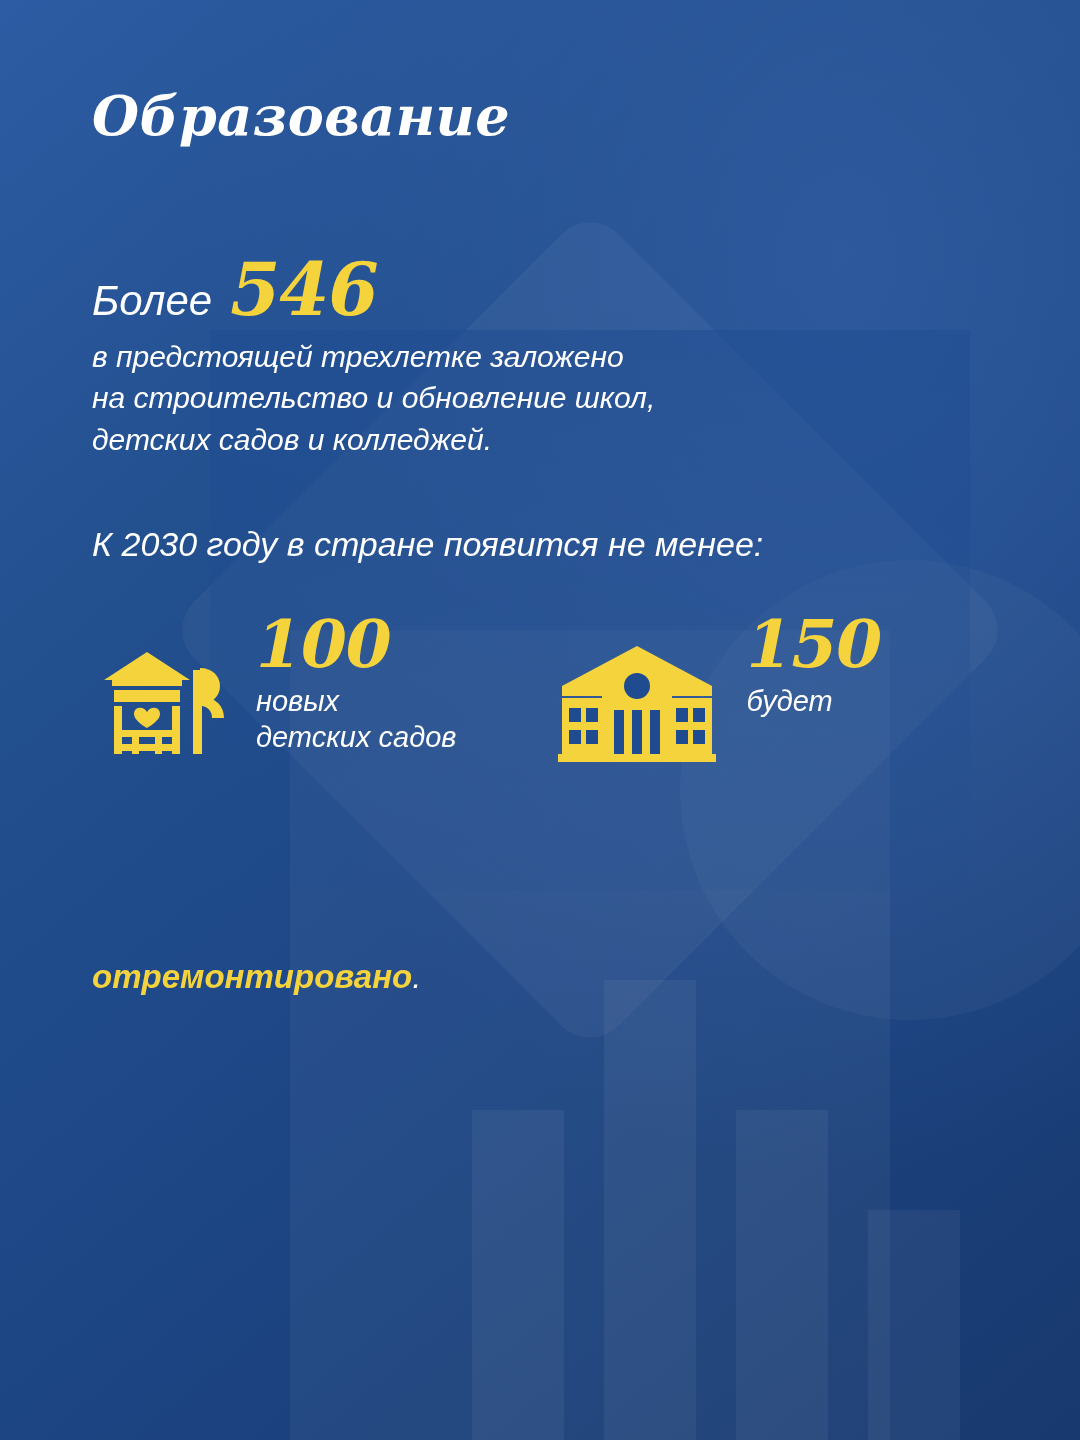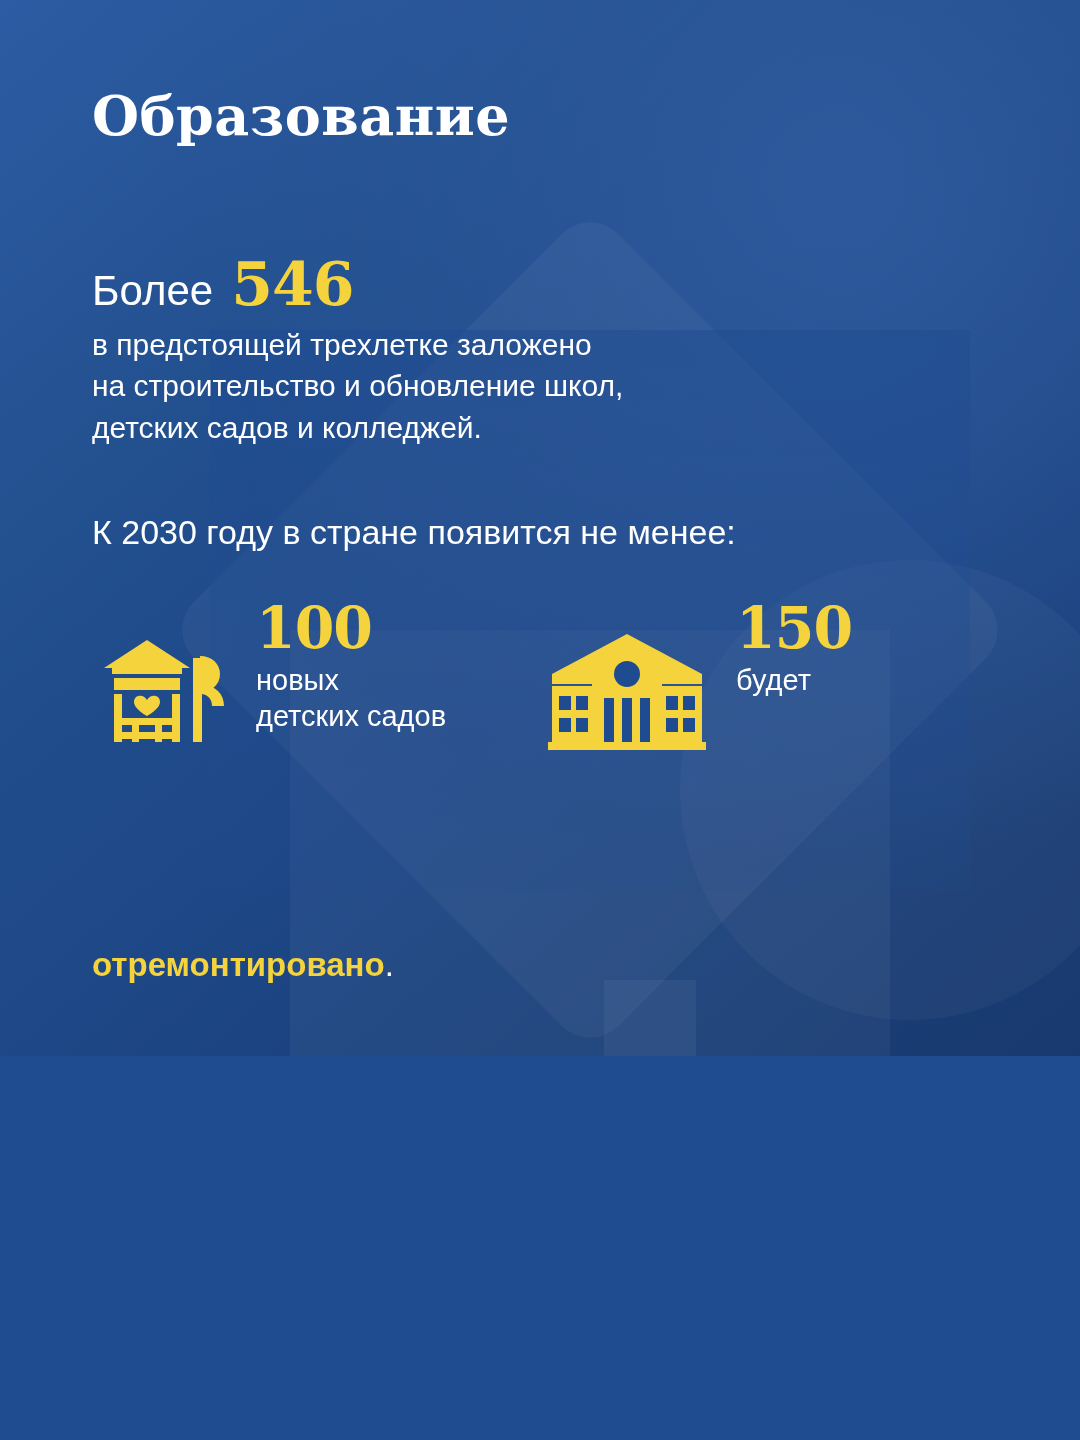--- a/index.html
+++ b/index.html
@@ -9,25 +9,26 @@
   body {
     width: 1080px;
     height: 1440px;
     font-family: "Liberation Sans", sans-serif;
     background: #1f4c91;
     overflow: hidden;
   }
   .poster {
     position: relative;
     width: 1080px;
-    height: 1056px;
+    height: 1440px;
     overflow: hidden;
     background:
       radial-gradient(ellipse at 78% 18%, rgba(48,92,160,0.85) 0%, rgba(38,78,142,0.0) 55%),
       linear-gradient(140deg, #2d5ca4 0%, #23508f 28%, #1d4685 58%, #18396f 100%);
+    font-style: italic;
   }
 
   
   .bg-layer {
     position: absolute;
     inset: 0;
     overflow: hidden;
     pointer-events: none;
   }
   .bg-circle {
@@ -112,21 +113,21 @@
   }
   .headline .pre {
     color: #ffffff;
     font-size: 42px;
     line-height: 1;
   }
   .headline .big-number {
     font-family: "DejaVu Serif", "Liberation Serif", serif;
     font-weight: bold;
     color: #f5d33c;
-    font-size: 60px;
+    font-size: 72px;
     line-height: 1;
     margin: 0 14px 0 18px;
     letter-spacing: -1px;
   }
   .headline .unit {
     font-family: "DejaVu Serif", "Liberation Serif", serif;
     font-weight: bold;
     color: #f5d33c;
     font-size: 56px;
     line-height: 1;
@@ -160,21 +161,21 @@
     flex: 0 0 auto;
     margin-top: 22px;
   }
   .stat .txt {
     margin-left: 24px;
   }
   .stat .num {
     font-family: "DejaVu Serif", "Liberation Serif", serif;
     font-weight: bold;
     color: #f5d33c;
-    font-size: 57px;
+    font-size: 66px;
     line-height: 0.98;
     letter-spacing: -1px;
   }
   .stat .label {
     color: #ffffff;
     font-size: 29px;
     line-height: 1.25;
     margin-top: 6px;
     white-space: pre-line;
   }

